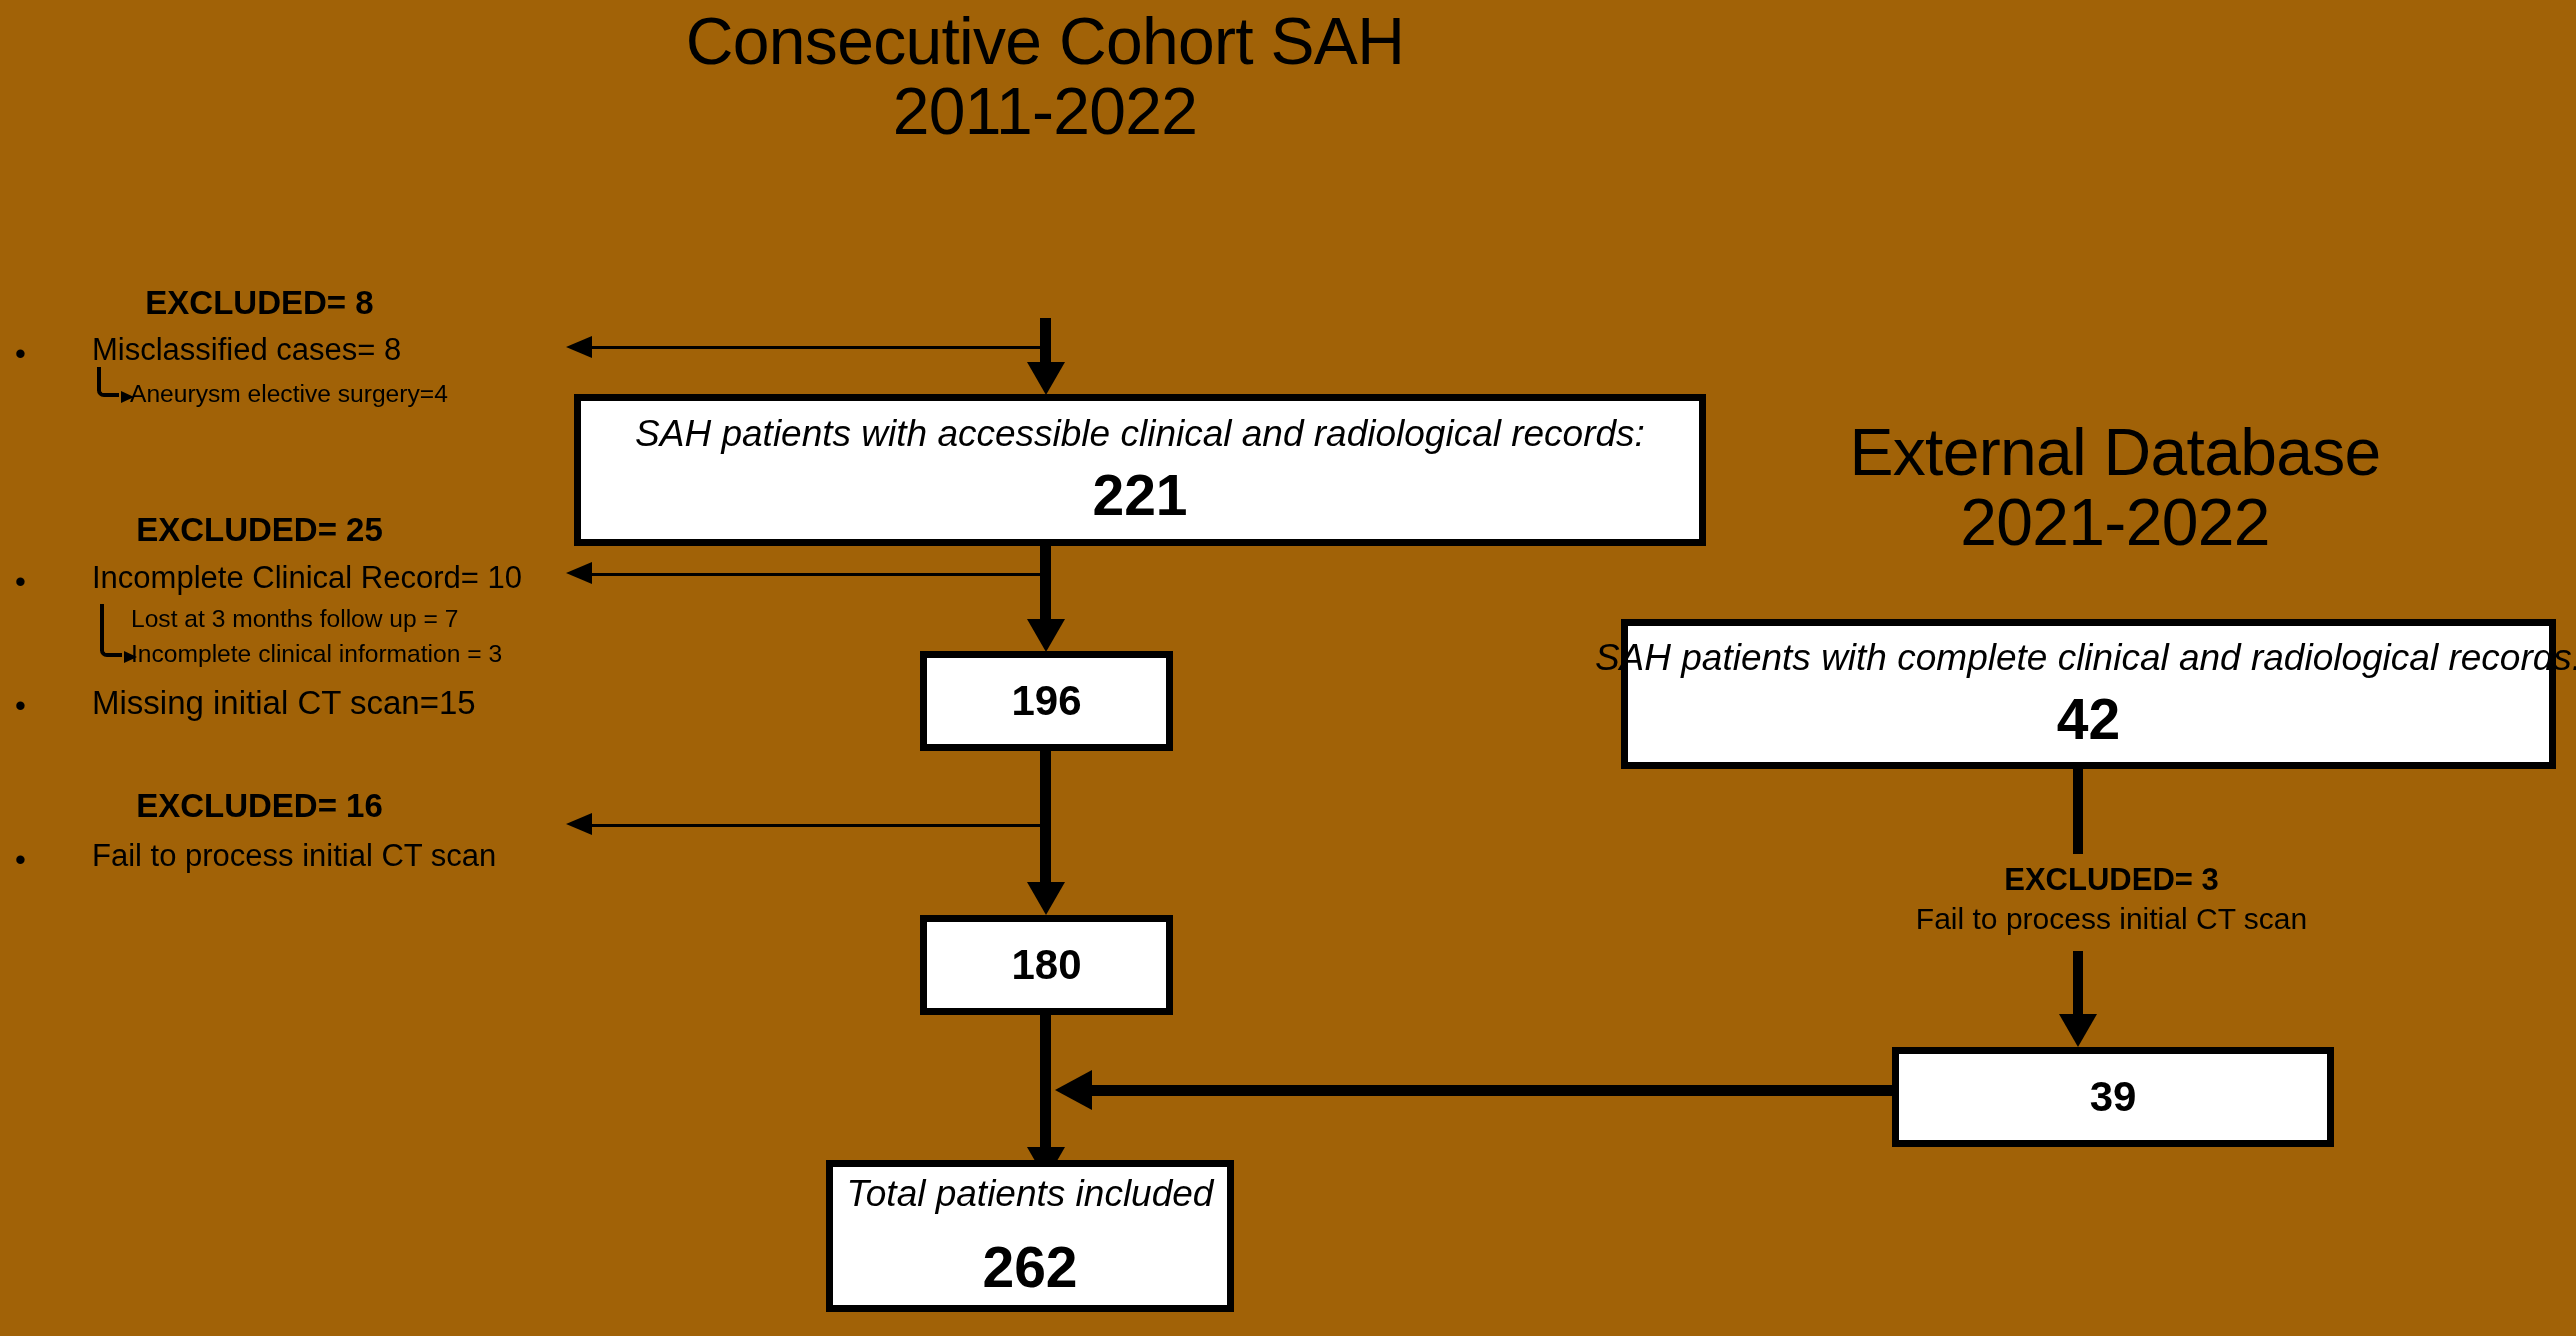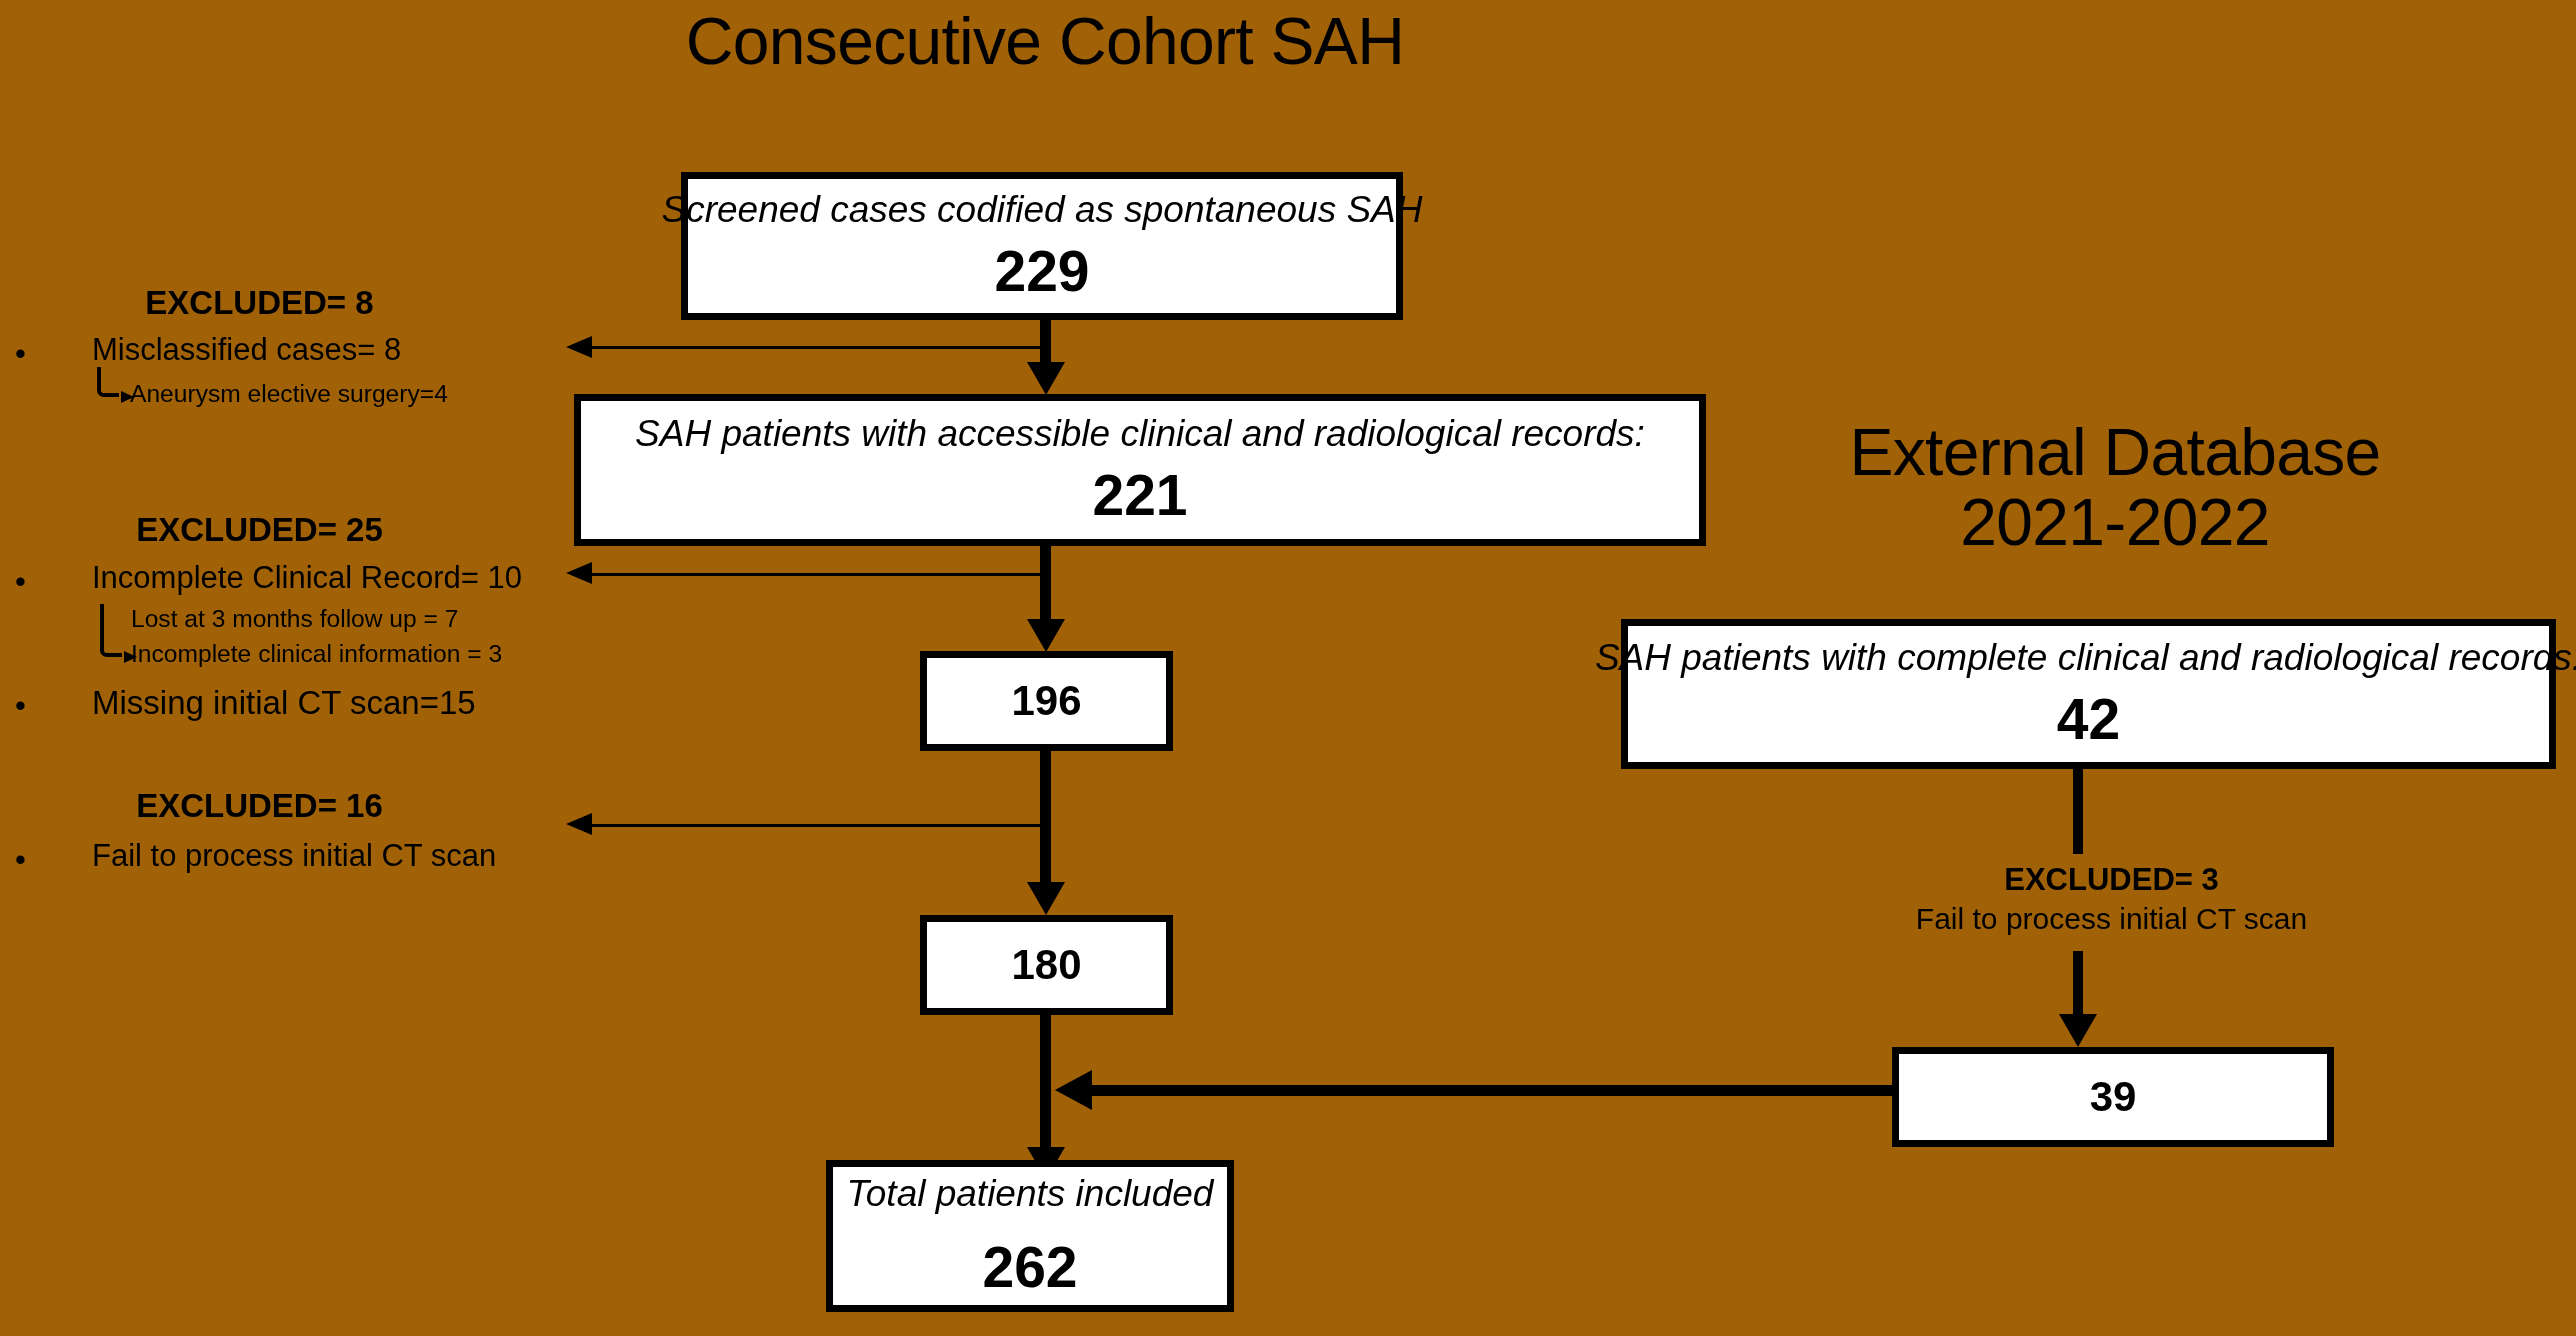--- a/index.html
+++ b/index.html
@@ -59,31 +59,28 @@
   .ext-excl-header { font-weight:bold; font-size:31px; line-height:1.25; }
   .ext-excl-text { font-size:30px; line-height:1.25; }
 </style>
 </head>
 <body>
 
 <div id="canvas">
 
   <div class="flow-title" style="left:635px; top:6.8px; width:820px;">
     <div>Consecutive Cohort SAH</div>
+    <div>2011-2022</div>
   </div>
 
   <div class="flow-title" style="left:1705px; top:418px; width:820px;">
     <div>External Database</div>
     <div>2021-2022</div>
   </div>
 
-  <div class="box" style="left:681px; top:172px; width:722px; height:148px;">
-    <div class="box-label">Screened cases codified as spontaneous SAH</div>
-    <div class="box-value">229</div>
-  </div>
 
   <div class="vstem" style="left:1040px; top:318px; width:11px; height:48px;"></div>
   <div class="head-down" style="left:1027px; top:362px;"></div>
 
   <div class="hstem" style="left:589px; top:346px; width:451px; height:2.7px;"></div>
   <div class="head-left-thin" style="left:566px; top:336px;"></div>
 
   <div class="box" style="left:574px; top:394px; width:1132px; height:152px;">
     <div class="box-label">SAH patients with accessible clinical and radiological records:</div>
     <div class="box-value">221</div>

